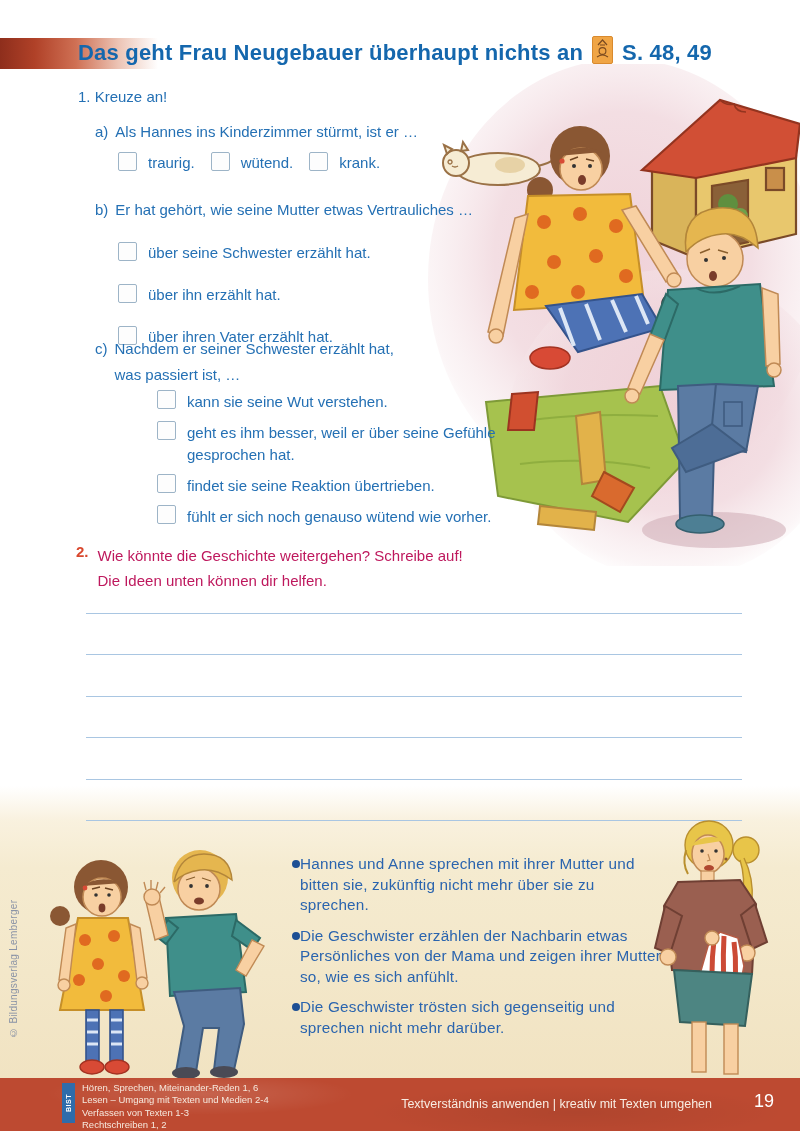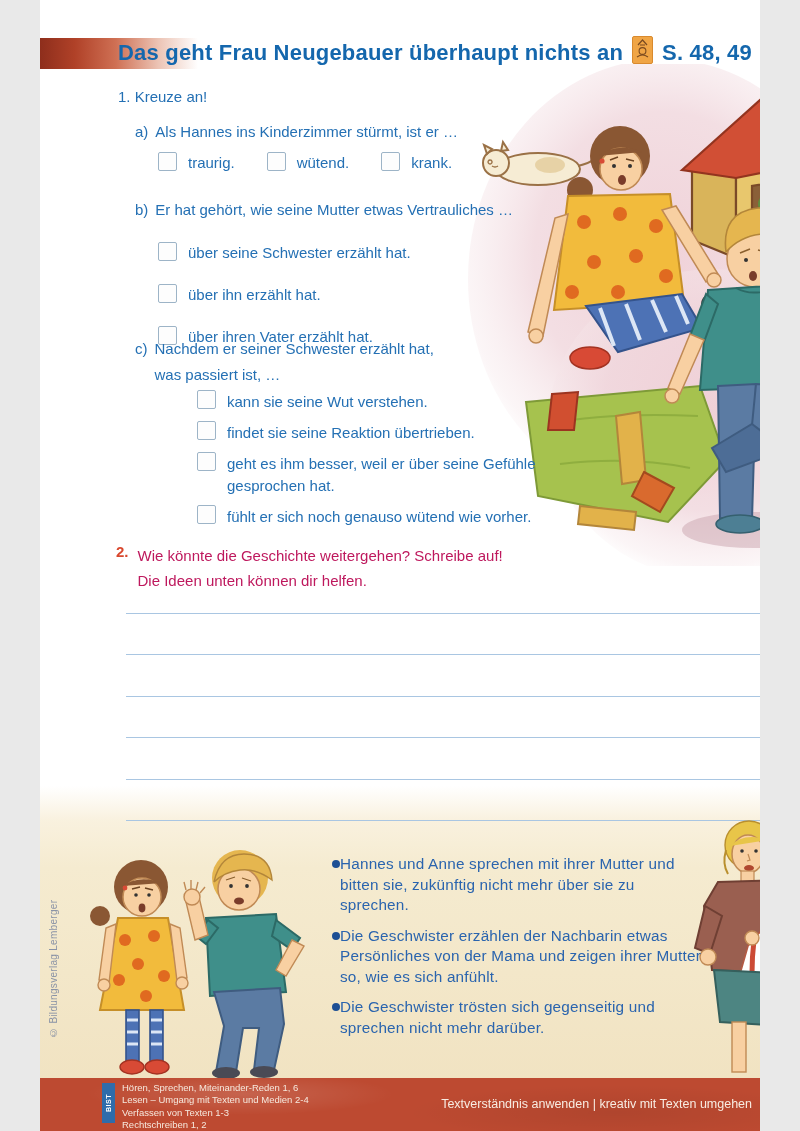--- a/index.html
+++ b/index.html
@@ -1,17 +1,17 @@
 <!DOCTYPE html>
 <html><head>
 <meta charset="utf-8">
 <style>
   html,body { margin:0; padding:0; background:#e9e9e9; }
   .page {
-    position:relative; width:720px; height:1131px; margin:0 auto;
+    position:relative; width:800px; height:1131px; margin:0 auto;
     background:#ffffff; overflow:hidden;
     font-family:"Liberation Sans", sans-serif;
   }
   
   .title-bar {
     position:absolute; left:0; top:38px; width:158px; height:31px;
     background:linear-gradient(90deg,#8e2e1c 0%,#b04128 22%,#cf7054 48%,#ecc4b5 75%,#ffffff 100%);
   }
   .page-title {
     position:absolute; left:78px; top:36px; z-index:2;
@@ -25,21 +25,21 @@
   .prompt { position:absolute; font-size:15px; color:#2470b4; z-index:2; display:flex; gap:7px; }
   .p-a { left:95px; top:123px; }
   .p-b { left:95px; top:201px; }
   .p-c { left:95px; top:336px; line-height:26px; }
   .opt-row { display:flex; align-items:flex-start; gap:11px; }
   .box {
     width:19px; height:19px; border:1.5px solid #9db4c7; border-radius:2px;
     background:#fdfdfd; flex-shrink:0; box-sizing:border-box;
   }
   .opt-label { font-size:15px; color:#2470b4; line-height:20px; padding-top:1px; }
-  .opts-a { position:absolute; left:118px; top:152px; display:flex; gap:32px; z-index:2; }
+  .opts-a { position:absolute; left:118px; top:152px; display:flex; gap:16px; z-index:2; }
   .opts-col { position:absolute; left:118px; display:flex; flex-direction:column; z-index:2; }
   .opts-b { top:230px; }  .opts-b .opt-row { margin-bottom:9px;margin-top:12px; }
   .opts-c { top:390px; width:400px; } .opts-c .opt-row { margin-bottom:8px;margin-left:39px; }
   .opts-c .opt-label { max-width:370px; line-height:22px; }
   
   .q2 { position:absolute; left:76px; top:543px; display:flex; gap:9px; font-size:15px; z-index:2; }
   .q2-num { color:#d9482e; font-weight:bold; }
   .q2-text { color:#be185d; line-height:25px; }
   .write-lines { position:absolute; left:86px; top:572px; width:656px; z-index:2; }
   .write-line { height:40.5px; border-bottom:1.3px solid #a9c6e2; }
@@ -149,25 +149,25 @@
       <span>was passiert ist, …</span>
     </span>
   </div>
   <div class="opts-col opts-c">
     <div class="opt-row">
       <span class="box"></span>
       <span class="opt-label">kann sie seine Wut verstehen.</span>
     </div>
     <div class="opt-row">
       <span class="box"></span>
+      <span class="opt-label">geht es ihm besser, weil er über seine Gefühle gesprochen hat.</span>
+    </div>
+    <div class="opt-row">
+      <span class="box"></span>
       <span class="opt-label">findet sie seine Reaktion übertrieben.</span>
-    </div>
-    <div class="opt-row">
-      <span class="box"></span>
-      <span class="opt-label">geht es ihm besser, weil er über seine Gefühle gesprochen hat.</span>
     </div>
     <div class="opt-row">
       <span class="box"></span>
       <span class="opt-label">fühlt er sich noch genauso wütend wie vorher.</span>
     </div>
   </div>
 
   <div class="q2">
     <span class="q2-num">2.</span>
     <span class="q2-text">

